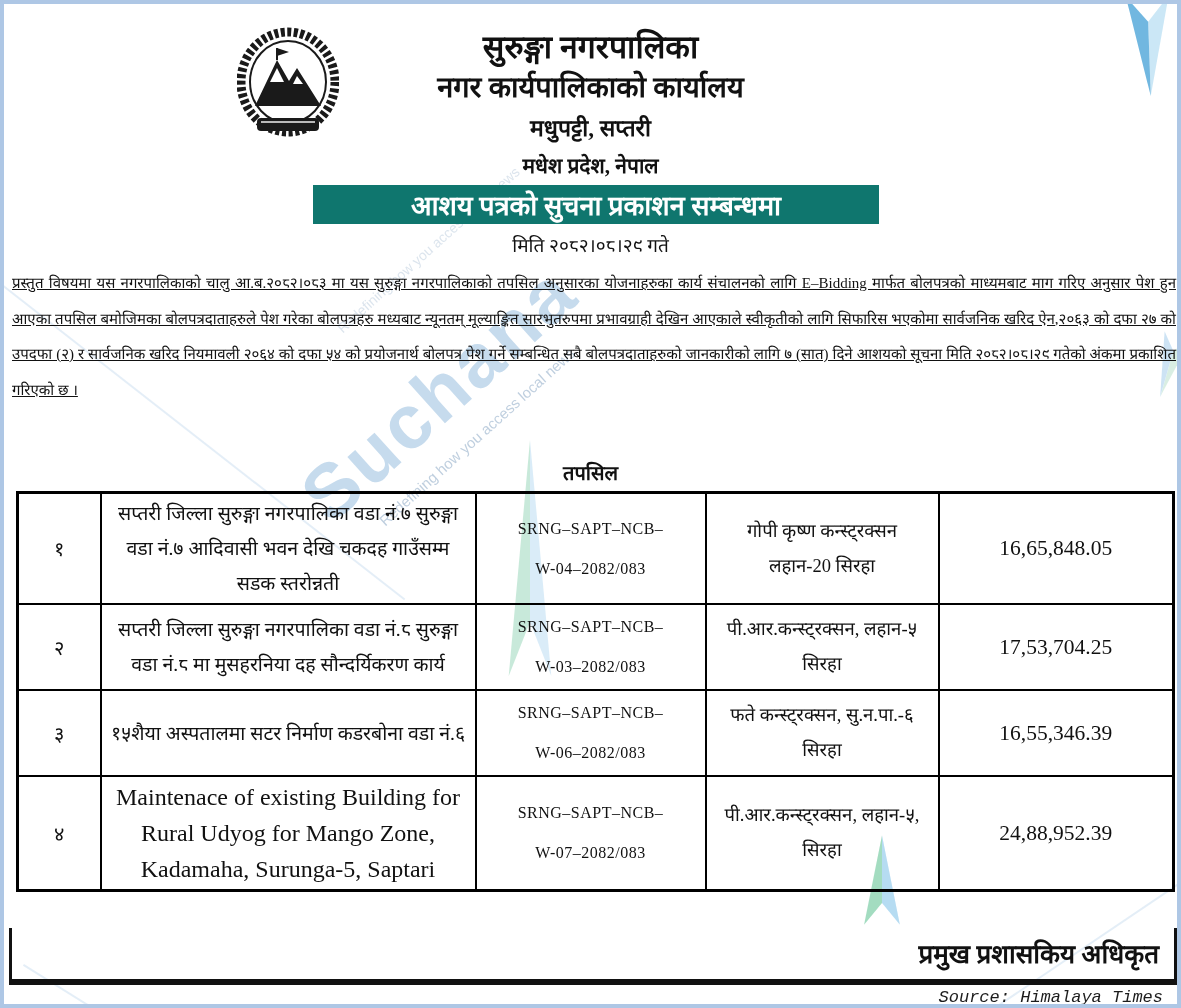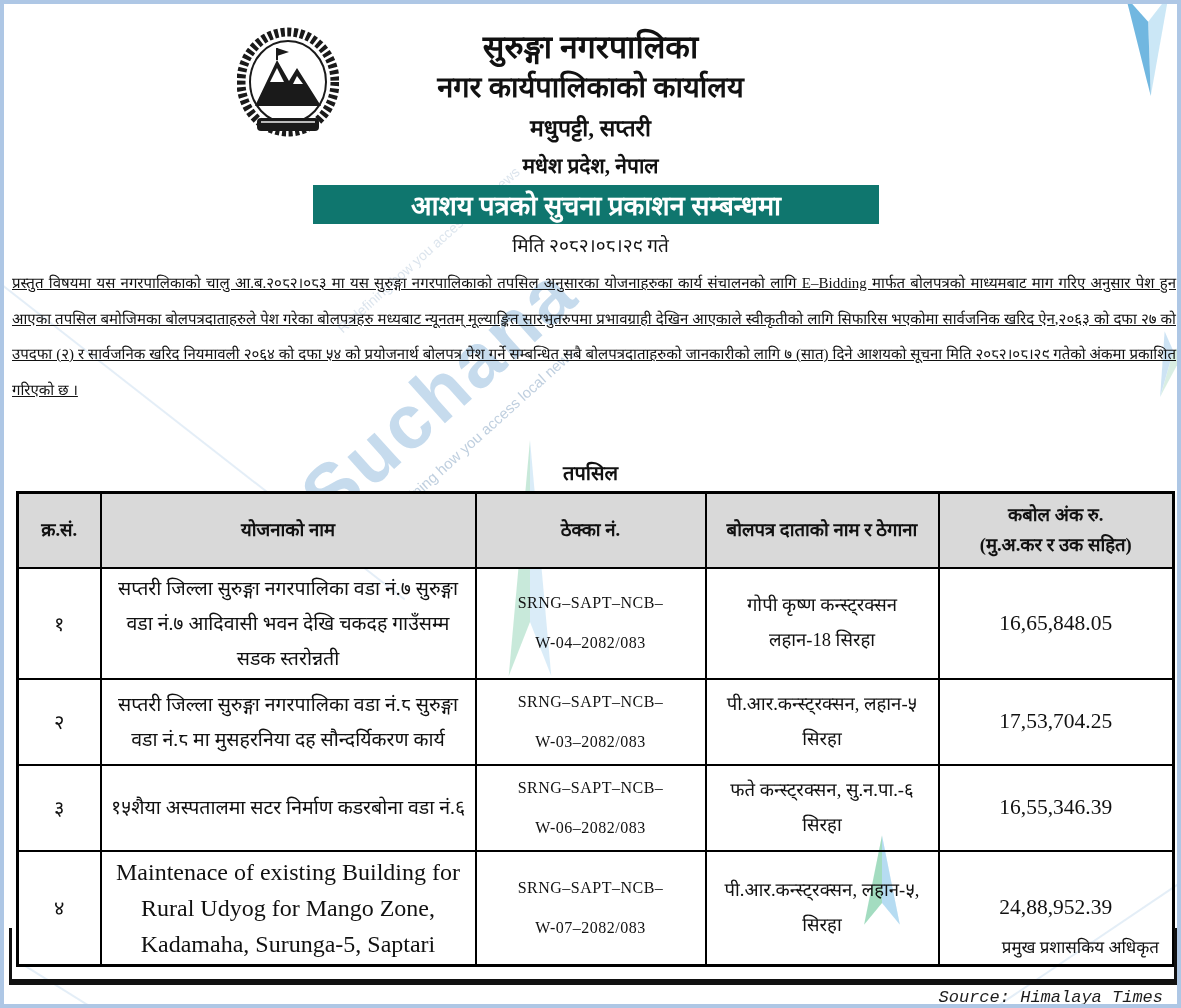--- a/index.html
+++ b/index.html
@@ -76,21 +76,21 @@
   .cell-sn{font-size:20px;}
   .cell-project{font-size:19.5px;line-height:35px;border-radius:31px;}
   .cell-project-en{font-family:"Liberation Serif","DejaVu Serif",serif;font-size:24px;line-height:36px;}
   .cell-contract{font-family:Liberation Serif, serif;font-size:16px;line-height:40px;letter-spacing:0.5px;}
   .cell-bidder{font-size:18.5px;line-height:35px;}
   .cell-amount{font-family:Liberation Serif, serif;font-size:21.5px;margin-left:12px;}
   .two-line span{display:block;}
   
   .signature{
     right:18px;top:931px;
-    font-size:17px;font-weight:400;text-align:right;
+    font-size:26px;font-weight:700;text-align:right;
   }
   .frame-bottom{left:5px;top:975px;width:1168px;height:6px;background:#111;}
   .frame-side-l{left:5px;top:924px;width:3px;height:51px;background:#111;}
   .frame-side-r{left:1170px;top:924px;width:3px;height:51px;background:#111;}
   .source{
     right:14px;top:984px;
     font-family:Liberation Mono, monospace;
     font-style:italic;font-size:17px;color:#1c1c1c;
   }
 </style>
@@ -157,41 +157,31 @@
 
     <table class="notice">
       <colgroup>
         <col class="col-sn">
           <col class="col-project">
           <col class="col-contract">
           <col class="col-bidder">
           <col class="col-amount">
       </colgroup>
       <tbody>
-          <tr class="head-h">
-        <th class="dev">क्र.सं.</th>
-        <th class="dev">योजनाको नाम</th>
-        <th class="dev">ठेक्का नं.</th>
-        <th class="dev">बोलपत्र दाताको नाम र ठेगाना</th>
-        <th class="dev two-line">
-          <span>कबोल अंक रु.</span>
-          <span>(मु.अ.कर र उक सहित)</span>
-        </th>
-      </tr>
 
       <tr class="row-h1">
         <td class="dev cell-sn">१</td>
         <td class="dev cell-project">सप्तरी जिल्ला सुरुङ्गा नगरपालिका वडा नं.७ सुरुङ्गा वडा नं.७ आदिवासी भवन देखि चकदह गाउँसम्म सडक स्तरोन्नती</td>
         <td class="cell-contract two-line">
           <span>SRNG–SAPT–NCB–</span>
           <span>W-04–2082/083</span>
         </td>
         <td class="dev cell-bidder two-line">
           <span>गोपी कृष्ण कन्स्ट्रक्सन</span>
-          <span>लहान-18 सिरहा</span>
+          <span>लहान-20 सिरहा</span>
         </td>
         <td class="cell-amount">16,65,848.05</td>
       </tr>
 
       <tr class="row-h2">
         <td class="dev cell-sn">२</td>
         <td class="dev cell-project">सप्तरी जिल्ला सुरुङ्गा नगरपालिका वडा नं.८ सुरुङ्गा वडा नं.८ मा मुसहरनिया दह सौन्दर्यिकरण कार्य</td>
         <td class="cell-contract two-line">
           <span>SRNG–SAPT–NCB–</span>
           <span>W-03–2082/083</span>

